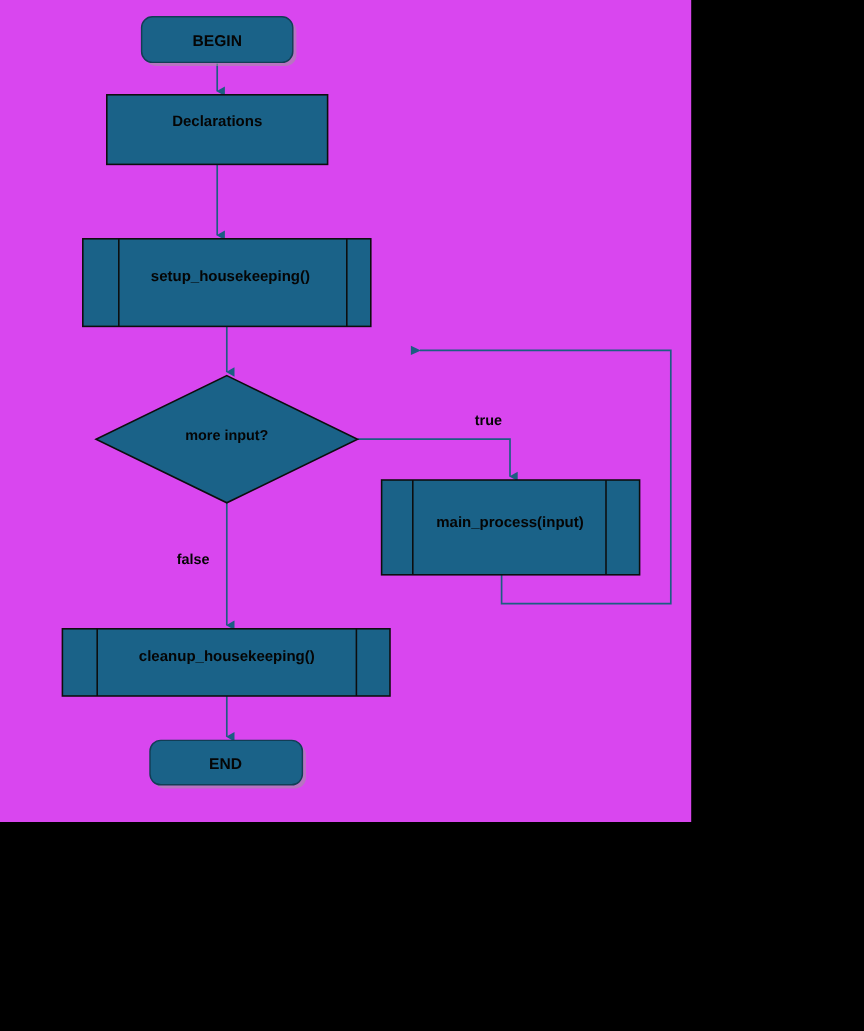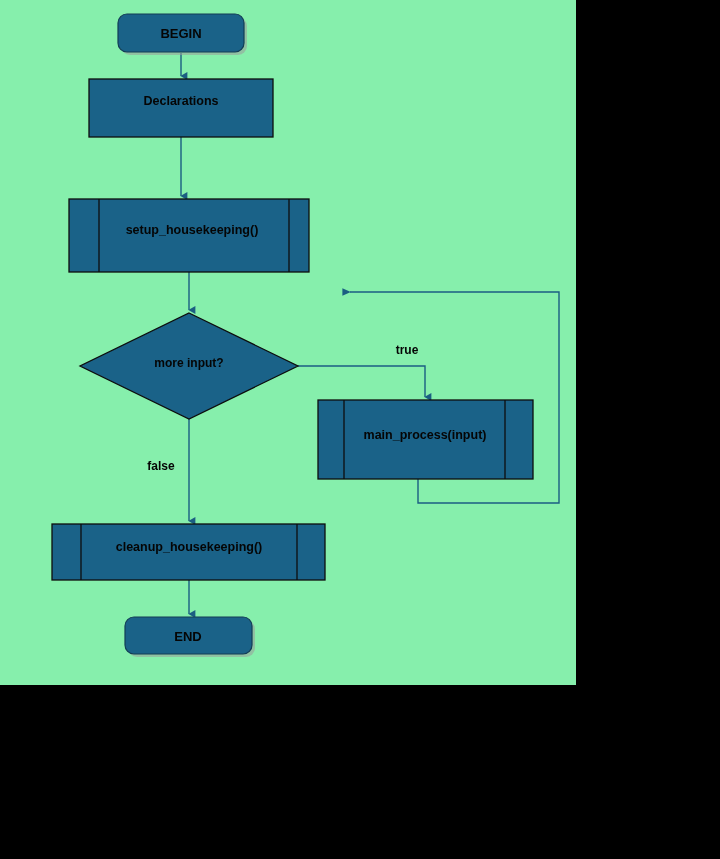--- a/index.html
+++ b/index.html
@@ -19,21 +19,21 @@
     width: 720px;
     height: 859px;
     background: #000000;
   }
   #canvas {
     position: absolute;
     left: 0;
     top: 0;
     width: 576px;
     height: 685px;
-    background: #86efac;
+    background: #d946ef;
     overflow: hidden;
   }
   #flow-svg {
     position: absolute;
     left: 0;
     top: 0;
     width: 576px;
     height: 685px;
   }
   .node-label {

